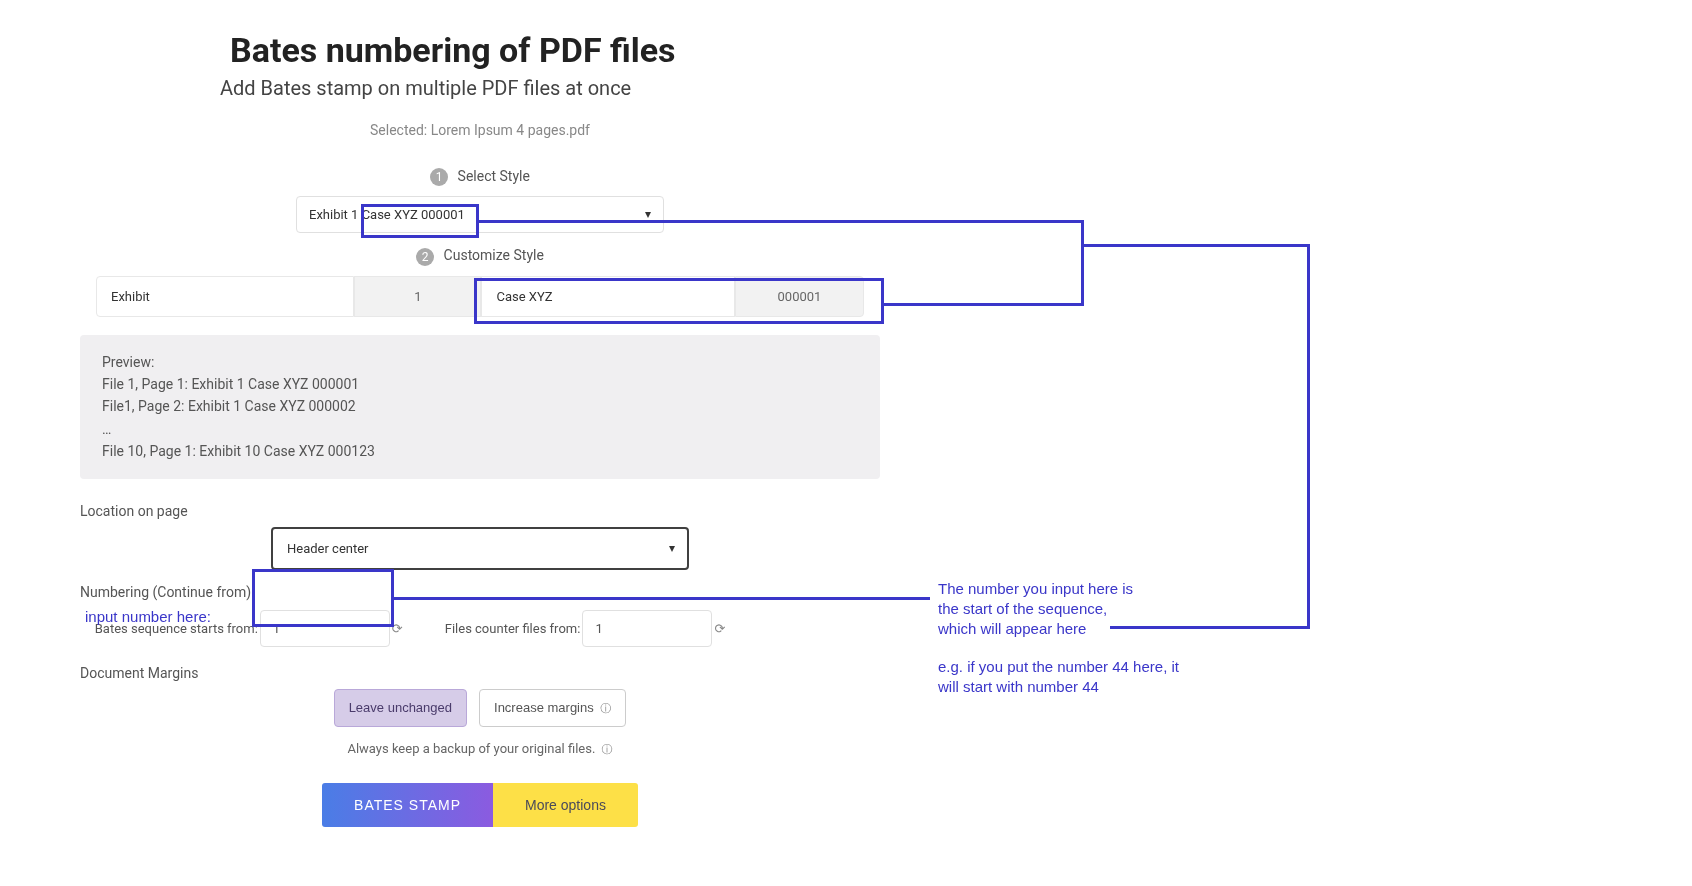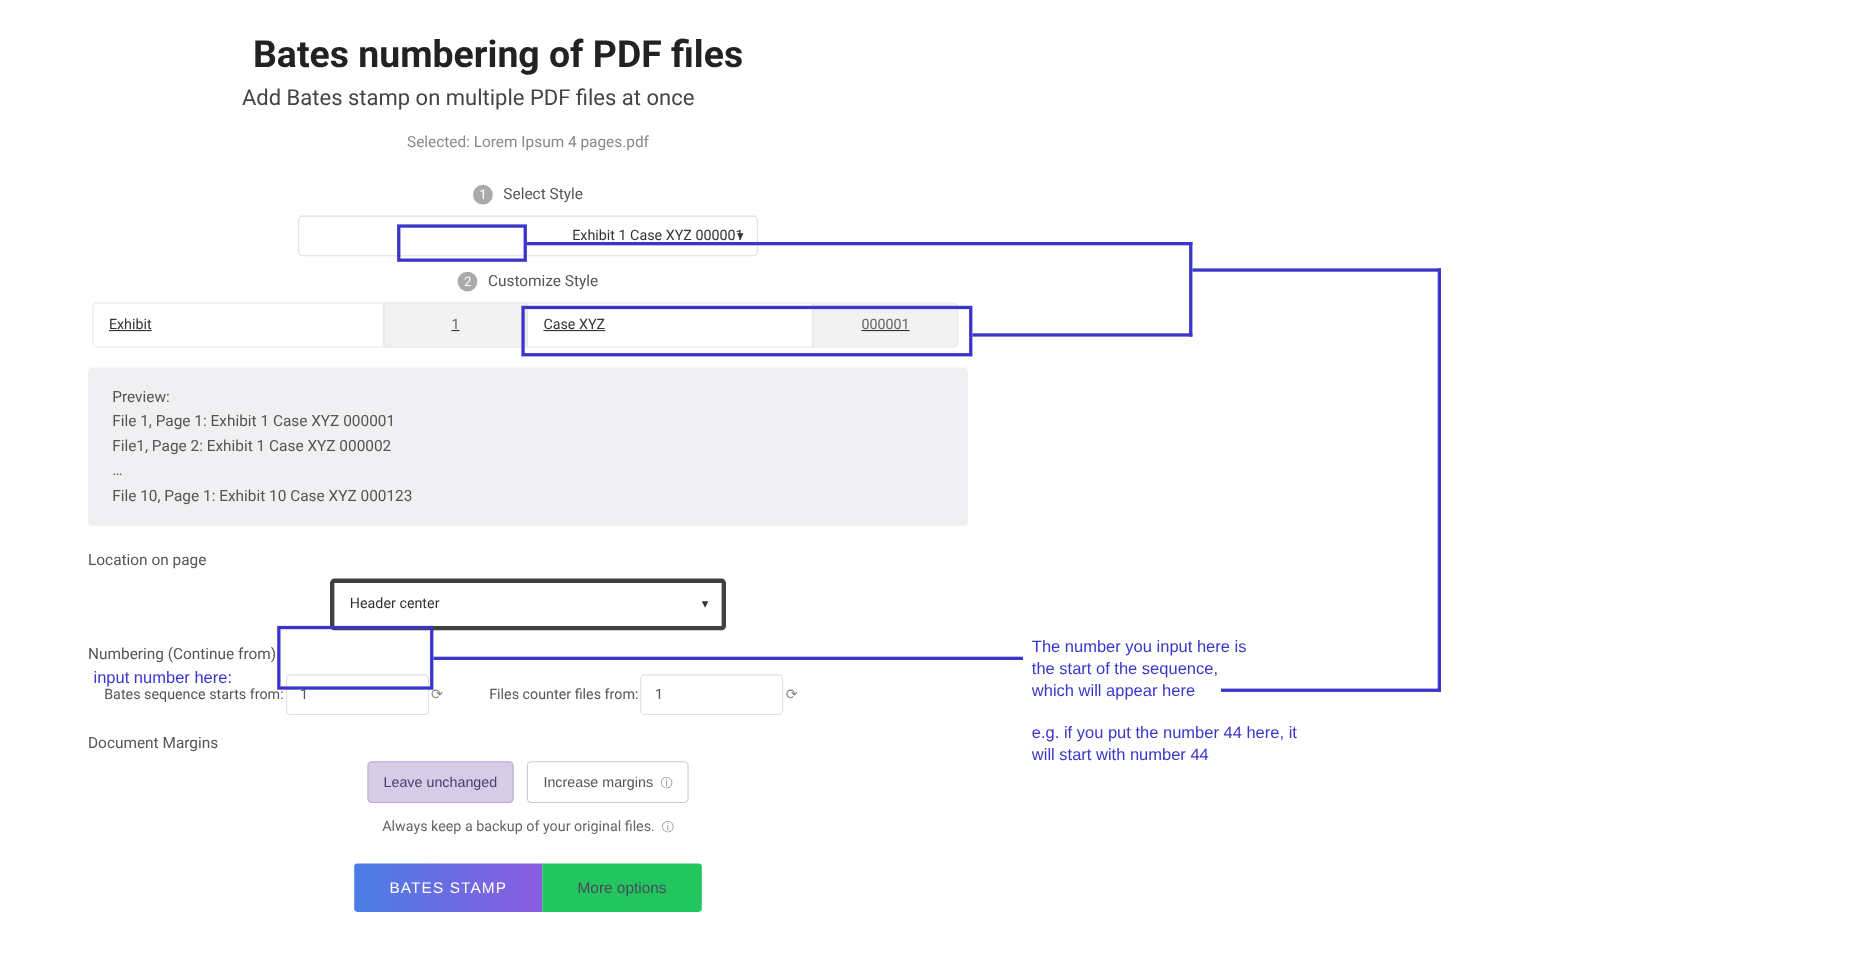--- a/index.html
+++ b/index.html
@@ -49,43 +49,41 @@
     background: #aaa;
     color: #fff;
     border-radius: 50%;
     font-size: 12px;
     line-height: 18px;
     text-align: center;
     margin-right: 6px;
     vertical-align: middle;
   }
   .style-select {
-    width: 418px;
+    width: 368px;
     margin: 0 auto 14px;
     border: 1px solid #e0e0e0;
     border-radius: 4px;
     padding: 10px 12px;
     font-size: 13px;
     position: relative;
     background: #fff;
-    text-align: right;
   }
   .style-select::after {
     content: "▾";
     position: absolute;
     right: 12px;
     top: 10px;
     font-size: 12px;
     color: #333;
   }
   .customize-row {
     display: flex;
     gap: 0;
-    margin: 10px 4px 18px;
-    text-decoration: underline;
+    margin: 10px 16px 18px;
   }
   .customize-row .cell {
     border: 1px solid #e8e8e8;
     padding: 12px 14px;
     font-size: 13px;
     background: #fff;
   }
   .customize-row .cell.muted {
     background: #f2f2f2;
     text-align: center;
@@ -104,23 +102,23 @@
     line-height: 1.6;
     margin-bottom: 24px;
   }
   .label-center {
     text-align: left;
     font-size: 14px;
     color: #555;
     margin: 8px 0;
   }
   .location-select {
-    width: 360px;
+    width: 418px;
     margin: 0 auto 14px;
-    border: 4px solid #404040;
+    border: 2px solid #404040;
     border-radius: 4px;
     padding: 12px 14px;
     font-size: 13px;
     position: relative;
     background: #fff;
   }
   .location-select::after {
     content: "▾";
     position: absolute;
     right: 12px;
@@ -182,21 +180,21 @@
     background: linear-gradient(90deg, #4a7de6 0%, #8b5be0 100%);
     color: #fff;
     border: none;
     padding: 14px 32px;
     font-size: 14px;
     letter-spacing: 1px;
     cursor: pointer;
     border-radius: 3px 0 0 3px;
   }
   .btn-secondary {
-    background: #22c55e;
+    background: #fde047;
     color: #4a4a5a;
     border: none;
     padding: 14px 32px;
     font-size: 14px;
     cursor: pointer;
     border-radius: 0 3px 3px 0;
   }
   .help-circle {
     display: inline-block;
     font-size: 11px;

